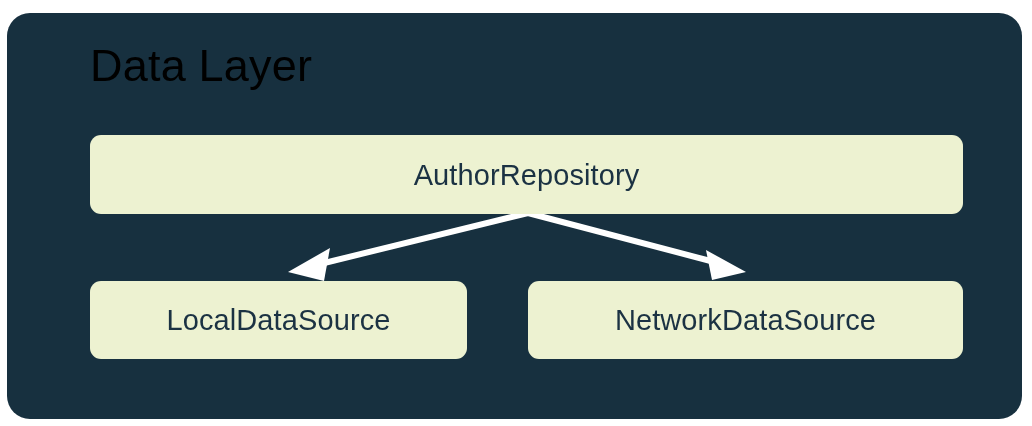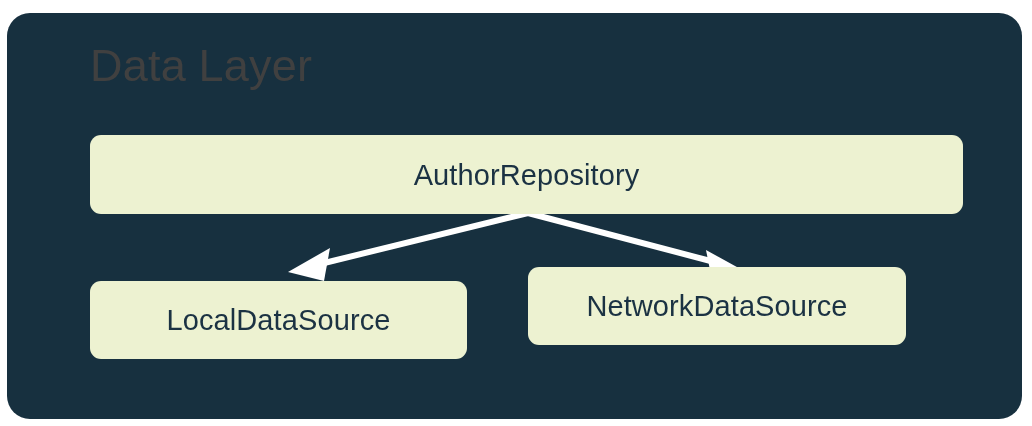--- a/index.html
+++ b/index.html
@@ -32,21 +32,21 @@
     box-sizing: border-box;
   }
   
   .layer-title {
     position: absolute;
     left: 90px;
     top: 38px;
     font-size: 45px;
     line-height: 56px;
     font-weight: 400;
-    color: #404040;
+    color: #000000;
     letter-spacing: 0.2px;
     white-space: nowrap;
   }
   
   .node {
     position: absolute;
     background: #EDF2D1;
     border-radius: 11px;
     display: flex;
     align-items: center;
@@ -69,22 +69,22 @@
   }
   #node-local {
     left: 90px;
     top: 281px;
     width: 377px;
     height: 78px;
     text-align: right;
   }
   #node-network {
     left: 528px;
-    top: 267px;
-    width: 378px;
+    top: 281px;
+    width: 435px;
     height: 78px;
   }
   
   .edges {
     position: absolute;
     left: 0;
     top: 0;
     width: 1032px;
     height: 426px;
     pointer-events: none;

